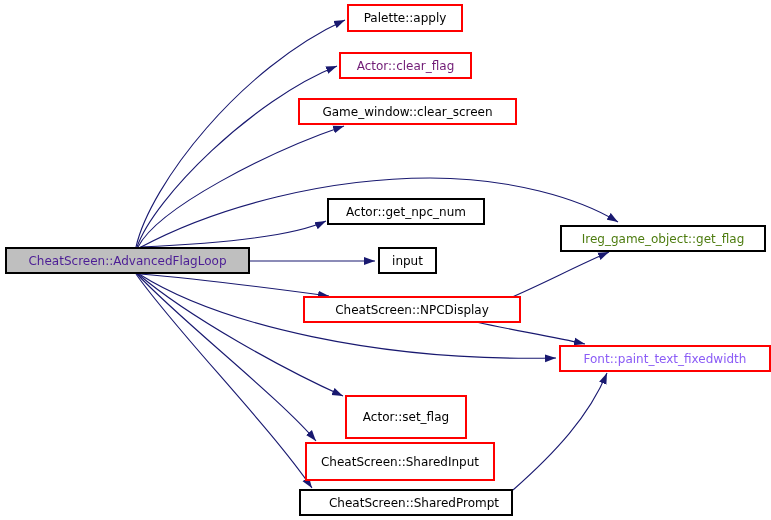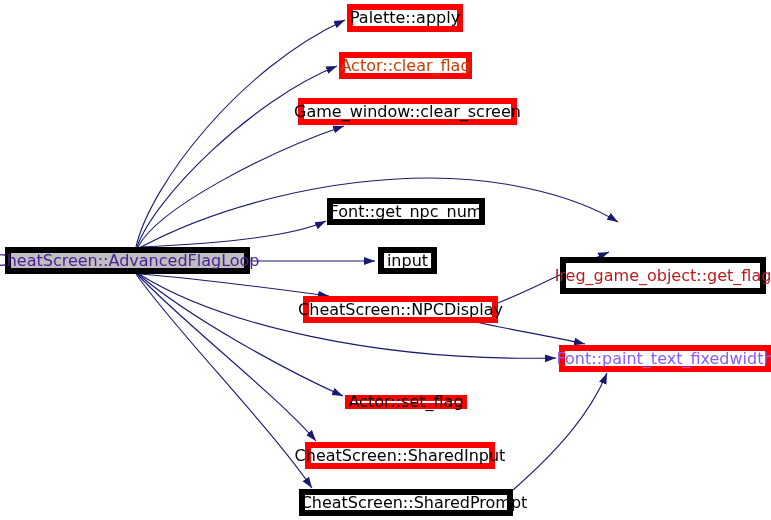--- a/index.html
+++ b/index.html
@@ -26,24 +26,24 @@
   .edge-layer path {
     fill: none;
     stroke-width: 1.1px;
   }
   .node {
     position: absolute;
     box-sizing: border-box;
     display: flex;
     align-items: center;
     justify-content: center;
-    border: 6px solid #8b5cf6;
+    border: 2px solid #8b5cf6;
     background: #ffffff;
     color: #000000;
-    font-size: 16px;
+    font-size: 12px;
     line-height: 1;
     white-space: nowrap;
     cursor: pointer;
   }
 </style>
 </head>
 <body>
 
 <div class="graph" id="graph" style="background: rgb(255, 255, 255);">
   <svg class="edge-layer" id="edge-layer" viewBox="0 0 771 520" xmlns="http://www.w3.org/2000/svg">
@@ -65,24 +65,24 @@
         <path d="M137,274 C180,320 280,398 316,441" stroke="#191970" marker-end="url(#arrow)"></path>
         <path d="M136,274 C175,330 268,424 312,488" stroke="#191970" marker-end="url(#arrow)"></path>
         <path d="M498,303 C535,288 572,268 609,252" stroke="#191970" marker-end="url(#arrow)"></path>
         <path d="M476,322 C512,330 550,336 585,344" stroke="#191970" marker-end="url(#arrow)"></path>
         <path d="M513,490 C556,452 589,416 607,373" stroke="#191970" marker-end="url(#arrow)"></path>
       </g>
   </svg>
   <div id="node-layer">
       <div class="node" style="left: 5px; top: 247px; width: 245px; height: 27px; color: #4c1d95; border-color: rgb(0, 0, 0); background: rgb(191, 191, 191);">CheatScreen::AdvancedFlagLoop</div>
       <div class="node" style="left: 347px; top: 4px; width: 116px; height: 28px; color: rgb(0, 0, 0); border-color: rgb(255, 0, 0); background: rgb(255, 255, 255);">Palette::apply</div>
-      <div class="node" style="left: 339px; top: 52px; width: 133px; height: 27px; color: #c2410c; border-color: rgb(255, 0, 0); background: rgb(255, 255, 255);">Actor::clear_flag</div>
+      <div class="node" style="left: 339px; top: 52px; width: 133px; height: 27px; color: #701a75; border-color: rgb(255, 0, 0); background: rgb(255, 255, 255);">Actor::clear_flag</div>
       <div class="node" style="left: 298px; top: 98px; width: 219px; height: 27px; color: rgb(0, 0, 0); border-color: rgb(255, 0, 0); background: rgb(255, 255, 255);">Game_window::clear_screen</div>
-      <div class="node" style="left: 327px; top: 198px; width: 158px; height: 27px; color: rgb(0, 0, 0); border-color: rgb(0, 0, 0); background: rgb(255, 255, 255);">Font::get_npc_num</div>
+      <div class="node" style="left: 327px; top: 198px; width: 158px; height: 27px; color: rgb(0, 0, 0); border-color: rgb(0, 0, 0); background: rgb(255, 255, 255);">Actor::get_npc_num</div>
       <div class="node" style="left: 378px; top: 247px; width: 59px; height: 27px; color: rgb(0, 0, 0); border-color: rgb(0, 0, 0); background: rgb(255, 255, 255);">input</div>
-      <div class="node" style="left: 560px; top: 225px; width: 206px; height: 37px; color: #b91c1c; border-color: rgb(0, 0, 0); background: rgb(255, 255, 255); margin-top: 32px;">Ireg_game_object::get_flag</div>
-      <div class="node" style="left: 303px; top: 296px; width: 195px; height: 27px; color: rgb(0, 0, 0); border-color: rgb(255, 0, 0); background: rgb(255, 255, 255);">CheatScreen::NPCDisplay</div>
+      <div class="node" style="left: 560px; top: 225px; width: 206px; height: 27px; color: #4d7c0f; border-color: rgb(0, 0, 0); background: rgb(255, 255, 255);">Ireg_game_object::get_flag</div>
+      <div class="node" style="left: 303px; top: 296px; width: 218px; height: 27px; color: rgb(0, 0, 0); border-color: rgb(255, 0, 0); background: rgb(255, 255, 255);">CheatScreen::NPCDisplay</div>
       <div class="node" style="left: 559px; top: 345px; width: 212px; height: 27px; color: #8b5cf6; border-color: rgb(255, 0, 0); background: rgb(255, 255, 255);">Font::paint_text_fixedwidth</div>
-      <div class="node" style="left: 345px; top: 395px; width: 122px; height: 14px; color: rgb(0, 0, 0); border-color: rgb(255, 0, 0); background: rgb(255, 255, 255);">Actor::set_flag</div>
-      <div class="node" style="left: 305px; top: 442px; width: 190px; height: 27px; color: rgb(0, 0, 0); border-color: rgb(255, 0, 0); background: rgb(255, 255, 255);">CheatScreen::SharedInput</div>
+      <div class="node" style="left: 345px; top: 395px; width: 122px; height: 44px; color: rgb(0, 0, 0); border-color: rgb(255, 0, 0); background: rgb(255, 255, 255);">Actor::set_flag</div>
+      <div class="node" style="left: 305px; top: 442px; width: 190px; height: 39px; color: rgb(0, 0, 0); border-color: rgb(255, 0, 0); background: rgb(255, 255, 255);">CheatScreen::SharedInput</div>
       <div class="node" style="left: 299px; top: 489px; width: 214px; height: 27px; color: rgb(0, 0, 0); border-color: rgb(0, 0, 0); background: rgb(255, 255, 255); padding-left: 16px;">CheatScreen::SharedPrompt</div>
     </div>
 </div>
 
 </body></html>

